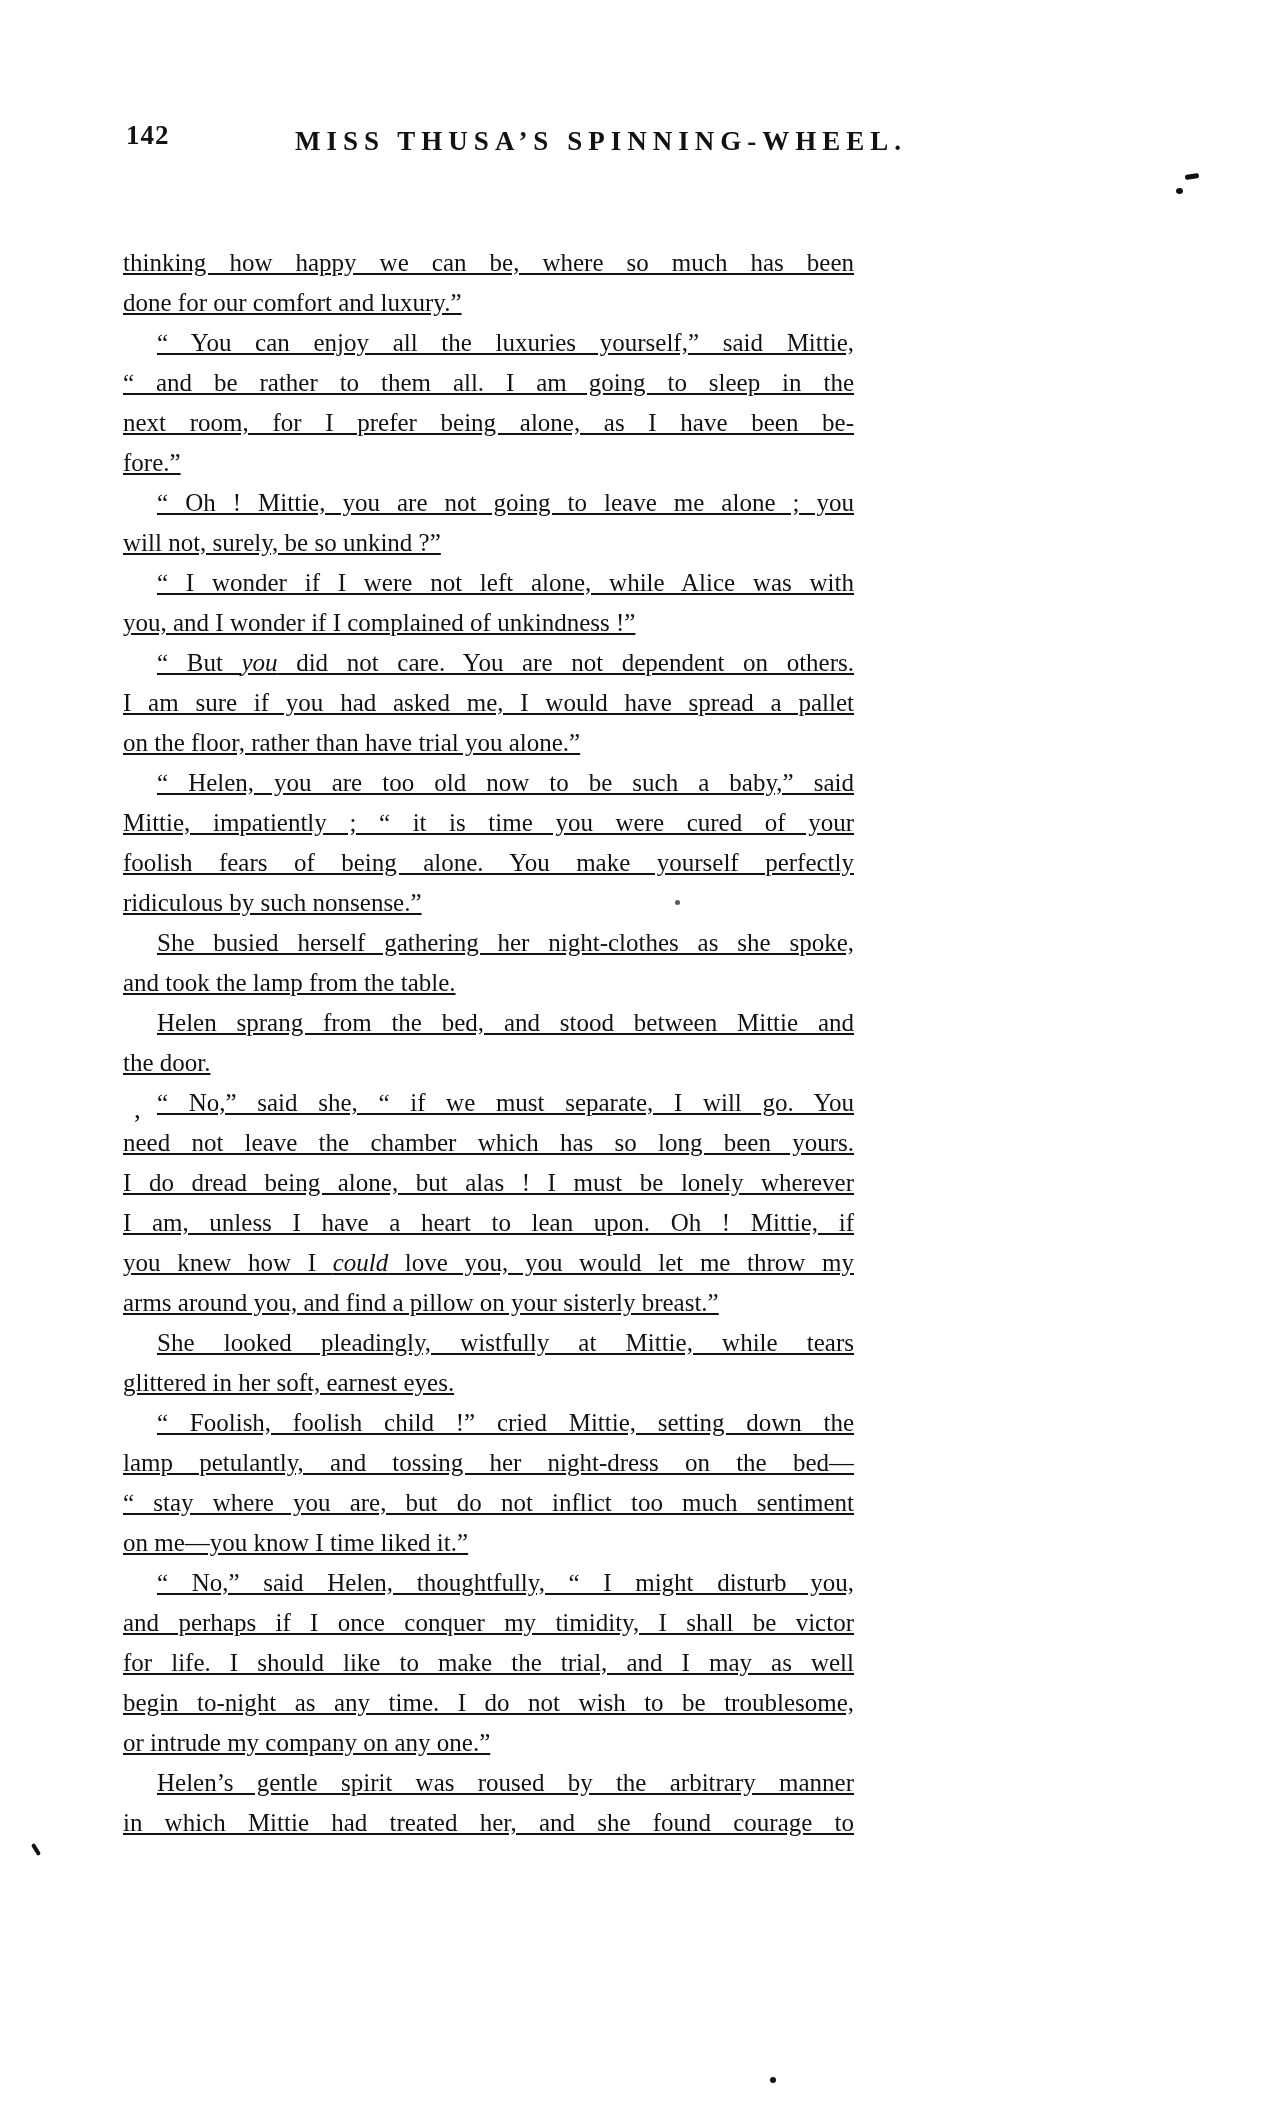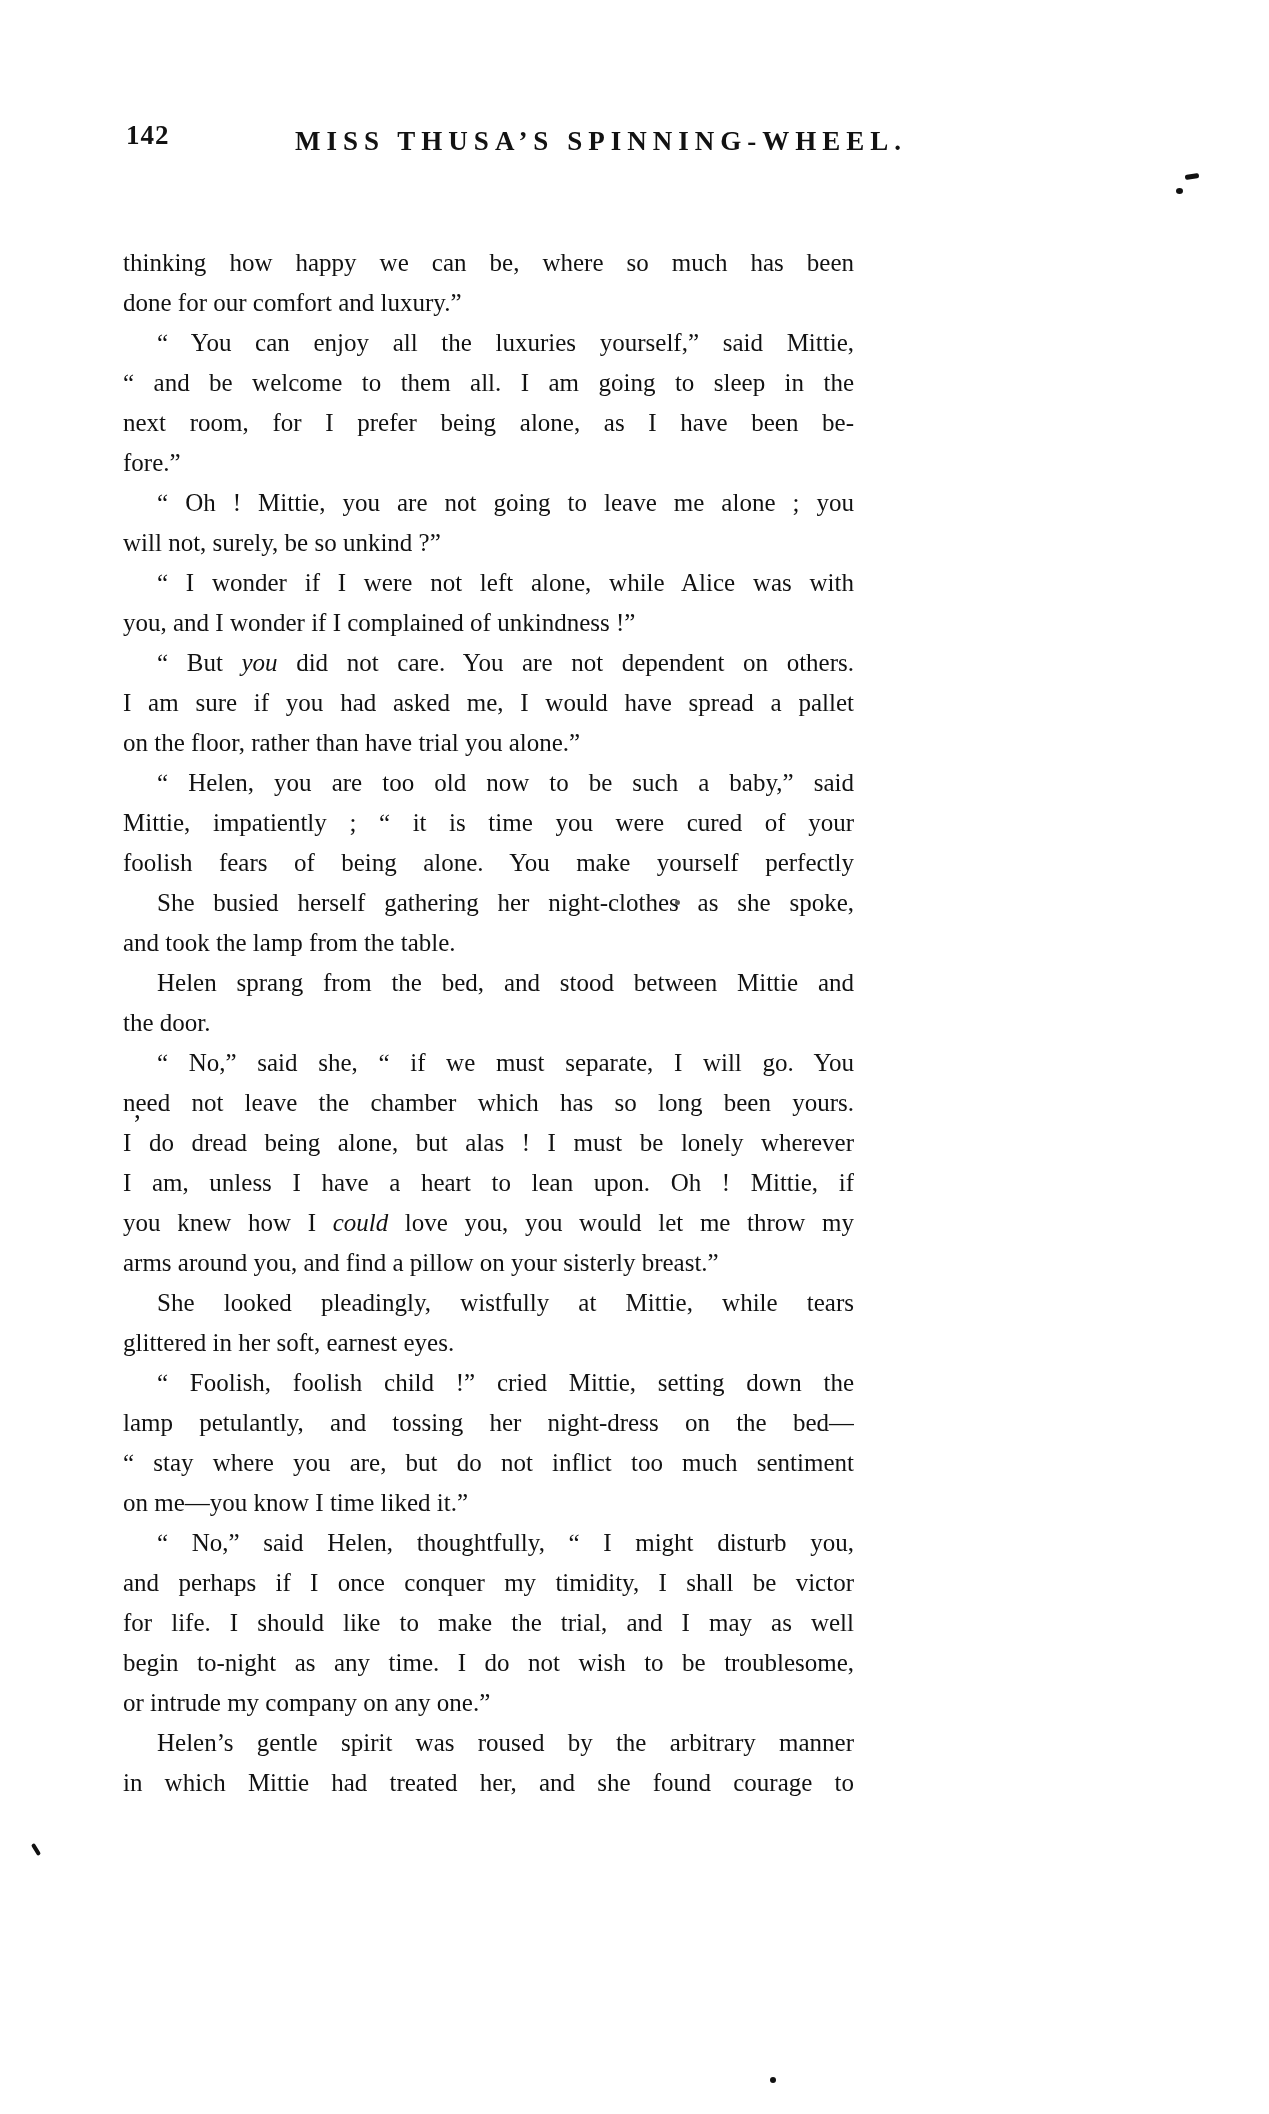--- a/index.html
+++ b/index.html
@@ -37,20 +37,21 @@
     top: 243px;
     width: 731px;
   }
   .line {
     font-size: 25px;
     line-height: 40px;
     height: 40px;
     text-align: justify;
     text-align-last: justify;
     overflow: hidden;
+    text-decoration: underline;
   }
   .line.indent { text-indent: 34px; }
   .line.last { text-align-last: left; }
   .mark { position: absolute; background: #111; }
   .mark.bar { border-radius: 2px; }
   .mark.dot { border-radius: 50%; }
   .mark.glyph {
     background: transparent;
     font-size: 27px;
     line-height: 1;
@@ -60,33 +61,34 @@
 </head>
 <body>
 
 <div class="page">
   <div class="pagenum">142</div>
   <div class="running-title">MISS THUSA’S SPINNING-WHEEL.</div>
   <div class="textblock">
       <div class="line"><span>thinking how happy we can be, where so much has been</span></div>
       <div class="line last"><span>done for our comfort and luxury.”</span></div>
       <div class="line indent"><span>“ You can enjoy all the luxuries yourself,” said Mittie,</span></div>
-      <div class="line"><span>“ and be welcome to them all.  I am going to sleep in the</span></div>
+      <div class="line"><span>“ and be rather to them all.  I am going to sleep in the</span></div>
       <div class="line"><span>next room, for I prefer being alone, as I have been be-</span></div>
       <div class="line last"><span>fore.”</span></div>
       <div class="line indent"><span>“ Oh !  Mittie, you are not going to leave me alone ; you</span></div>
       <div class="line last"><span>will not, surely, be so unkind ?”</span></div>
       <div class="line indent"><span>“ I wonder if I were not left alone, while Alice was with</span></div>
       <div class="line last"><span>you, and I wonder if I complained of unkindness !”</span></div>
       <div class="line indent"><span>“ But </span><i>you</i><span> did not care.  You are not dependent on others.</span></div>
       <div class="line"><span>I am sure if you had asked me, I would have spread a pallet</span></div>
       <div class="line last"><span>on the floor, rather than have trial you alone.”</span></div>
       <div class="line indent"><span>“ Helen, you are too old now to be such a baby,” said</span></div>
       <div class="line"><span>Mittie, impatiently ;  “ it is time you were cured of your</span></div>
       <div class="line"><span>foolish fears of being alone.  You make yourself perfectly</span></div>
+      <div class="line last"><span>ridiculous by such nonsense.”</span></div>
       <div class="line indent"><span>She busied herself gathering her night-clothes as she spoke,</span></div>
       <div class="line last"><span>and took the lamp from the table.</span></div>
       <div class="line indent"><span>Helen sprang from the bed, and stood between Mittie and</span></div>
       <div class="line last"><span>the door.</span></div>
       <div class="line indent"><span>“ No,” said she, “ if we must separate, I will go.  You</span></div>
       <div class="line"><span>need not leave the chamber which has so long been yours.</span></div>
       <div class="line"><span>I do dread being alone, but alas !  I must be lonely wherever</span></div>
       <div class="line"><span>I am, unless I have a heart to lean upon.  Oh !  Mittie, if</span></div>
       <div class="line"><span>you knew how I </span><i>could</i><span> love you, you would let me throw my</span></div>
       <div class="line last"><span>arms around you, and find a pillow on your sisterly breast.”</span></div>

